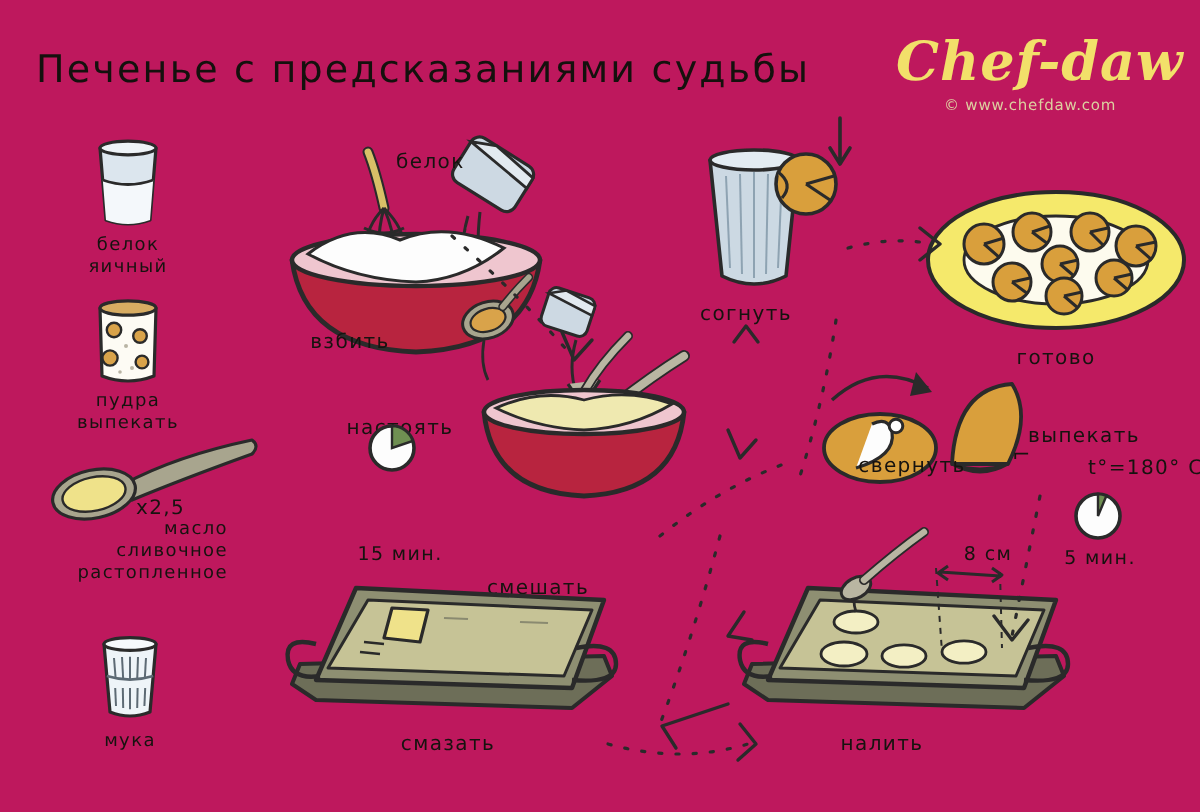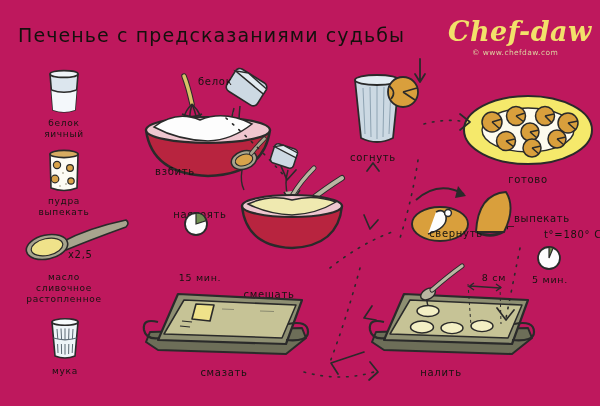--- a/index.html
+++ b/index.html
@@ -69,21 +69,21 @@
 выпекать</div>
 
   <div class="abs" style="left:22px;top:216px;">
     <svg width="110" height="52" viewBox="0 0 110 52">
       <path d="M40 26 Q66 12 104 4 Q108 7 104 11 Q68 24 44 34 Z" fill="#a8a58e" stroke="#2a2a2a" stroke-width="1.6" stroke-linejoin="round"></path>
       <ellipse cx="25" cy="31" rx="21" ry="12" fill="#a8a58e" stroke="#2a2a2a" stroke-width="1.6" transform="rotate(-12 25 31)"></ellipse>
       <ellipse cx="25" cy="31" rx="16" ry="8.4" fill="#efe28a" stroke="#2a2a2a" stroke-width="1.2" transform="rotate(-12 25 31)"></ellipse>
     </svg>
   </div>
   <div class="abs lbl" style="left:68px;top:249px;font-size:10px;text-align:center;">x2,5</div>
-  <div class="abs lbl" style="left:14px;top:272px;width:100px;">масло
+  <div class="abs lbl" style="left:14px;top:260px;width:100px;text-align:right;">масло
 сливочное
 растопленное</div>
 
   <div class="abs" style="left:46px;top:318px;">
     <svg width="38" height="44" viewBox="0 0 38 44">
       <path d="M6 4 L9 38 Q19 42 29 38 L32 4 Z" fill="#eef4f8" stroke="#2a2a2a" stroke-width="1.6" stroke-linejoin="round"></path>
       <ellipse cx="19" cy="4" rx="13" ry="3.2" fill="#f6fafc" stroke="#2a2a2a" stroke-width="1.6"></ellipse>
       <path d="M7.4 20 Q19 23.6 30.6 20" fill="none" stroke="#5d6a74" stroke-width="1.3"></path>
       <g stroke="#5d6a74" stroke-width="1">
         <line x1="11" y1="11" x2="11.8" y2="21"></line>

